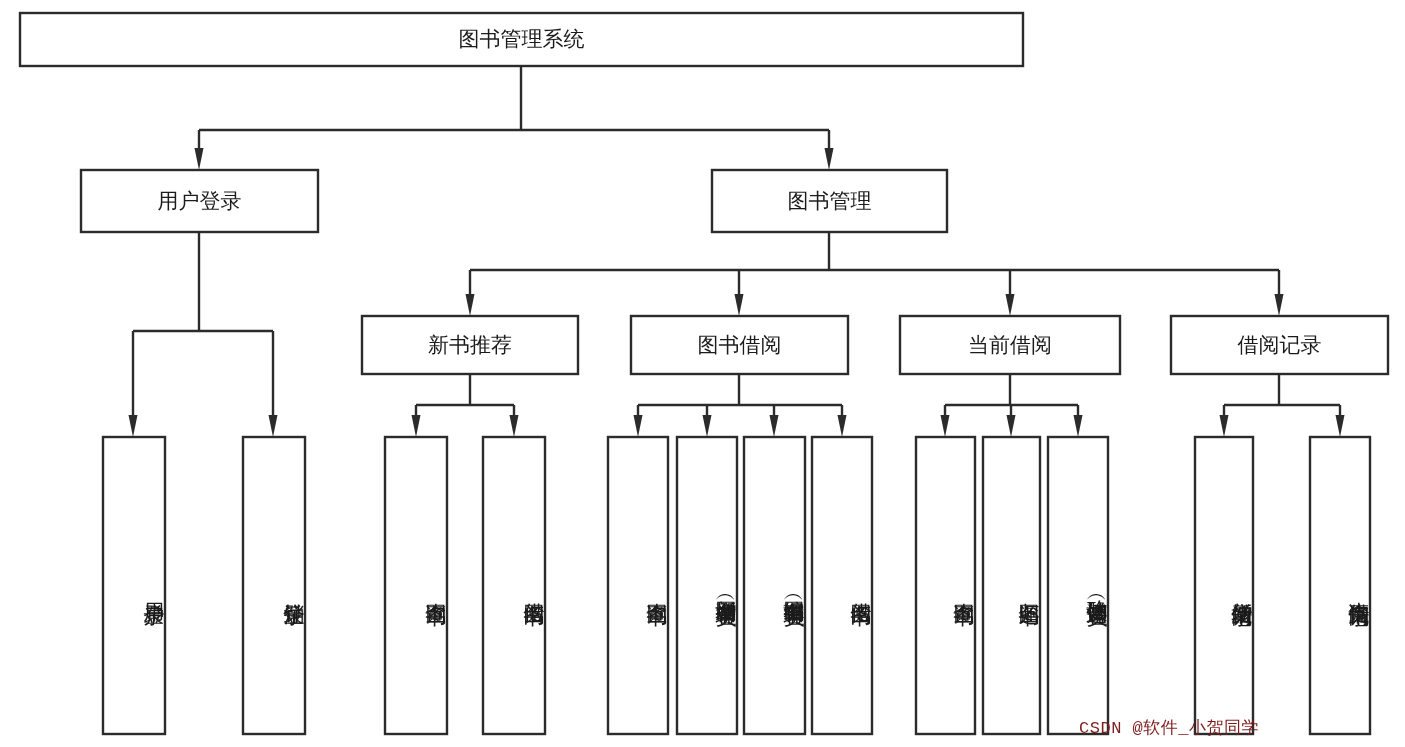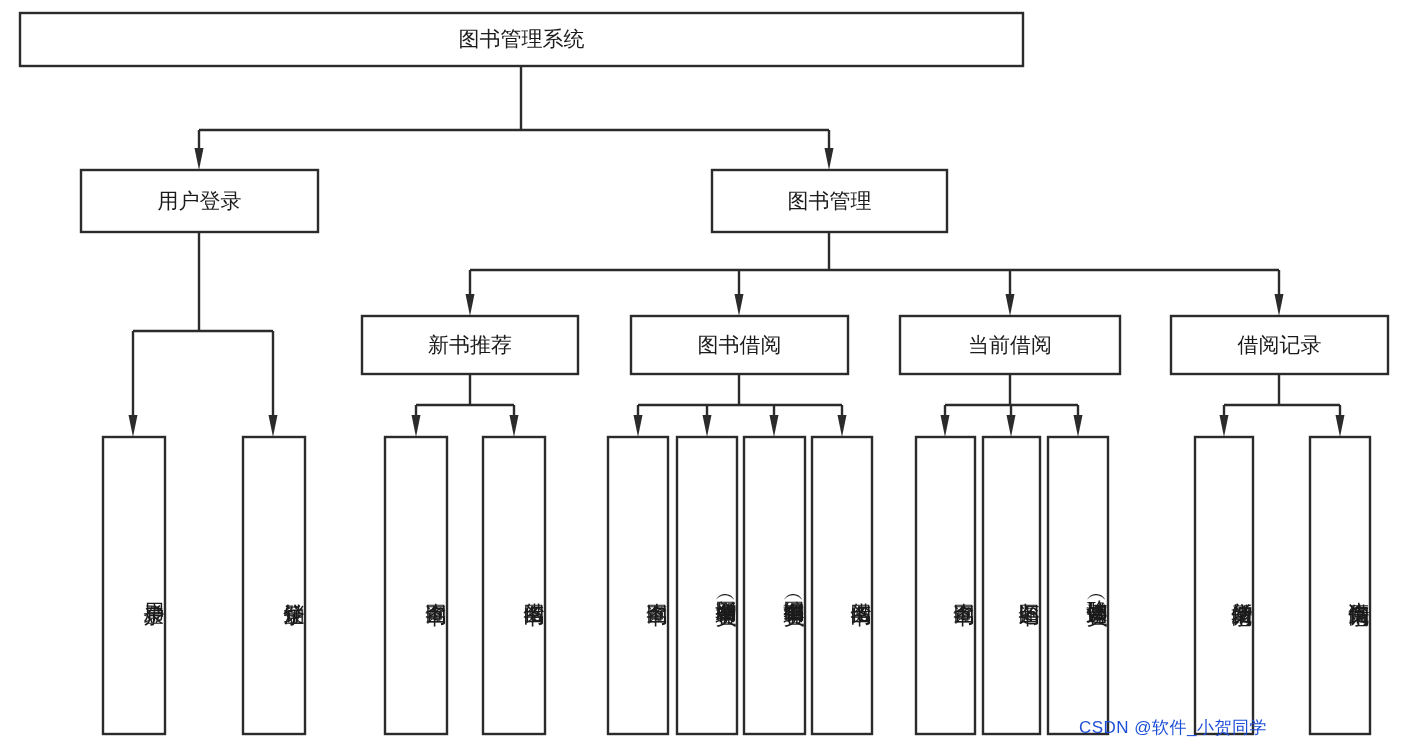--- a/index.html
+++ b/index.html
@@ -57,25 +57,25 @@
     line-height: 1.06;
     letter-spacing: 1px;
     display: flex;
     align-items: flex-start;
     justify-content: center;
     white-space: nowrap;
     pointer-events: none;
   }
   .watermark {
     position: absolute;
-    right: 0;
+    right: 8px;
     bottom: 8px;
-    font-family: Liberation Sans, sans-serif;
+    font-family: Liberation Mono, monospace;
     font-size: 17px;
-    color: #1d4ed8;
+    color: #7f1d1d;
     letter-spacing: 0.5px;
     white-space: nowrap;
   }
 </style>
 </head>
 <body>
 
 <div id="diagram-root">
 
   <svg class="diagram" viewBox="0 0 1405 747" xmlns="http://www.w3.org/2000/svg">

